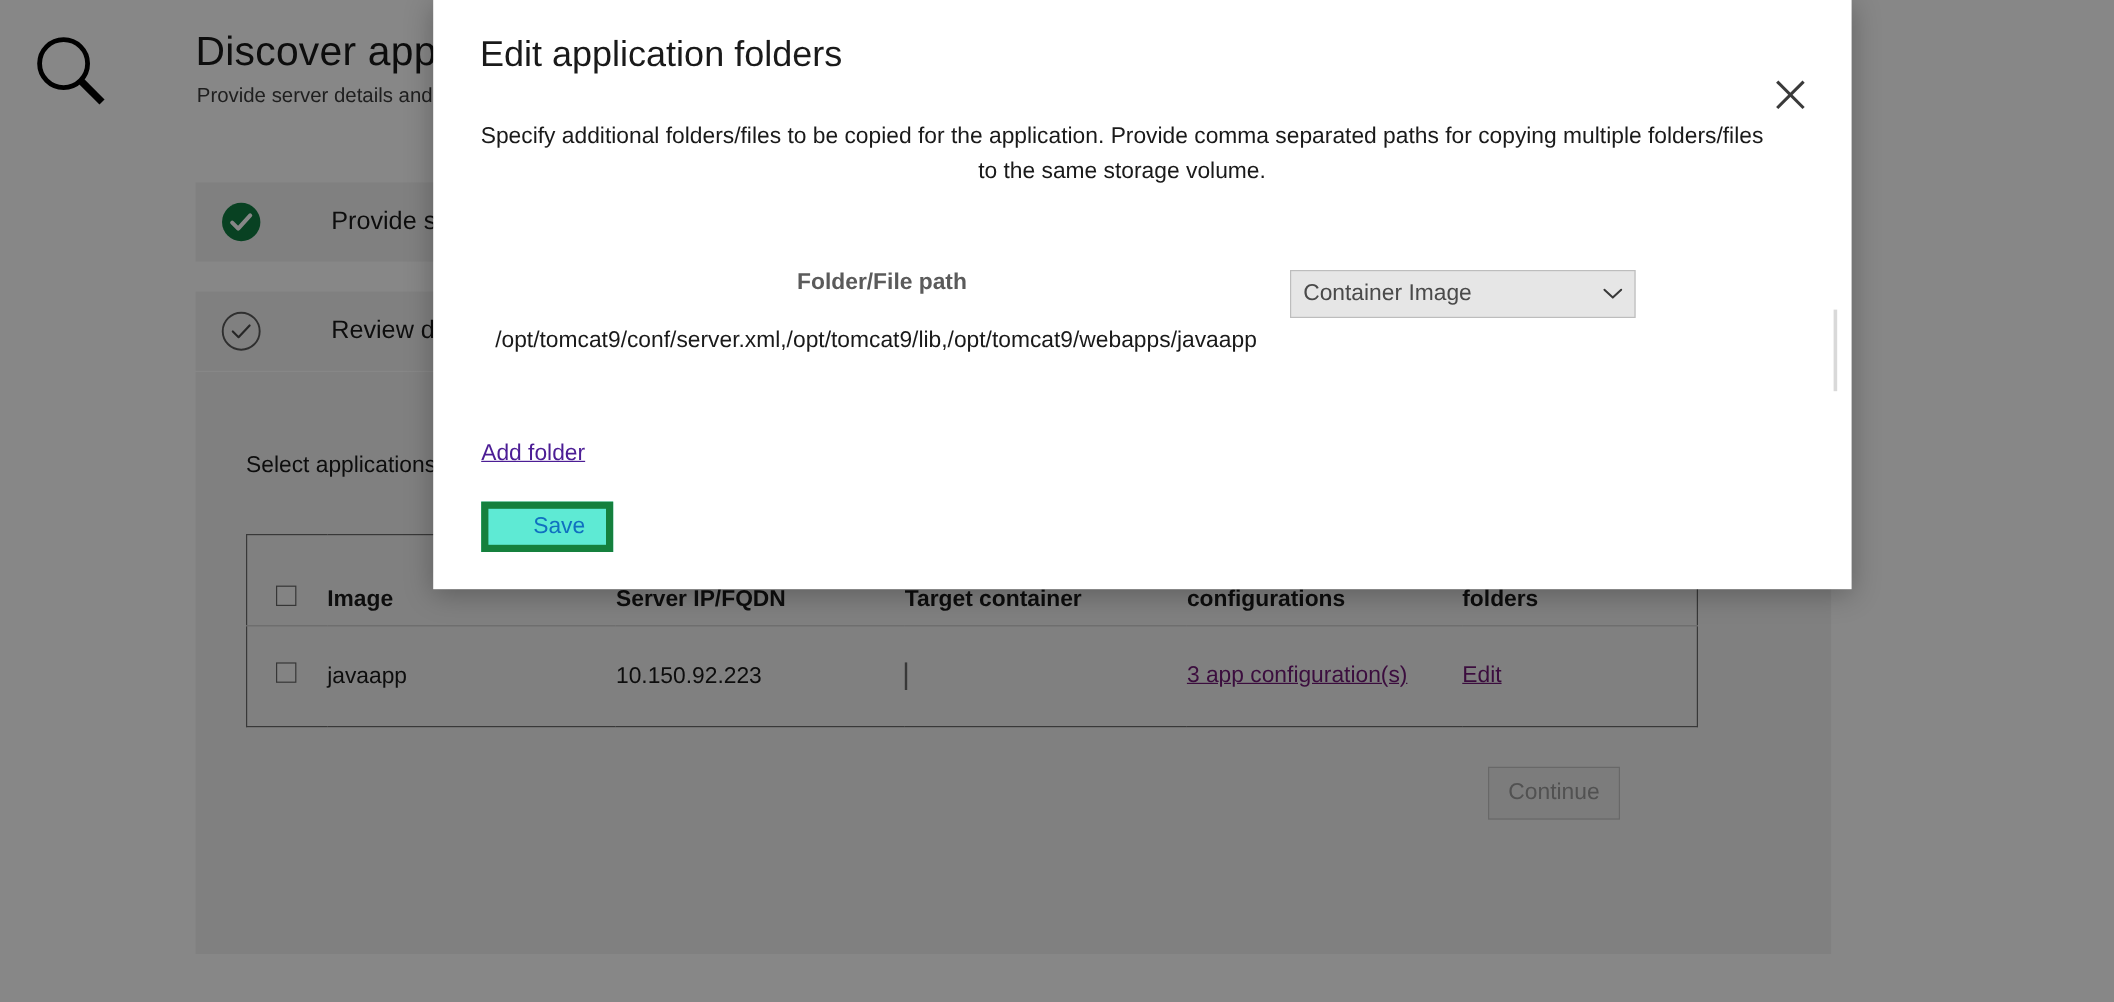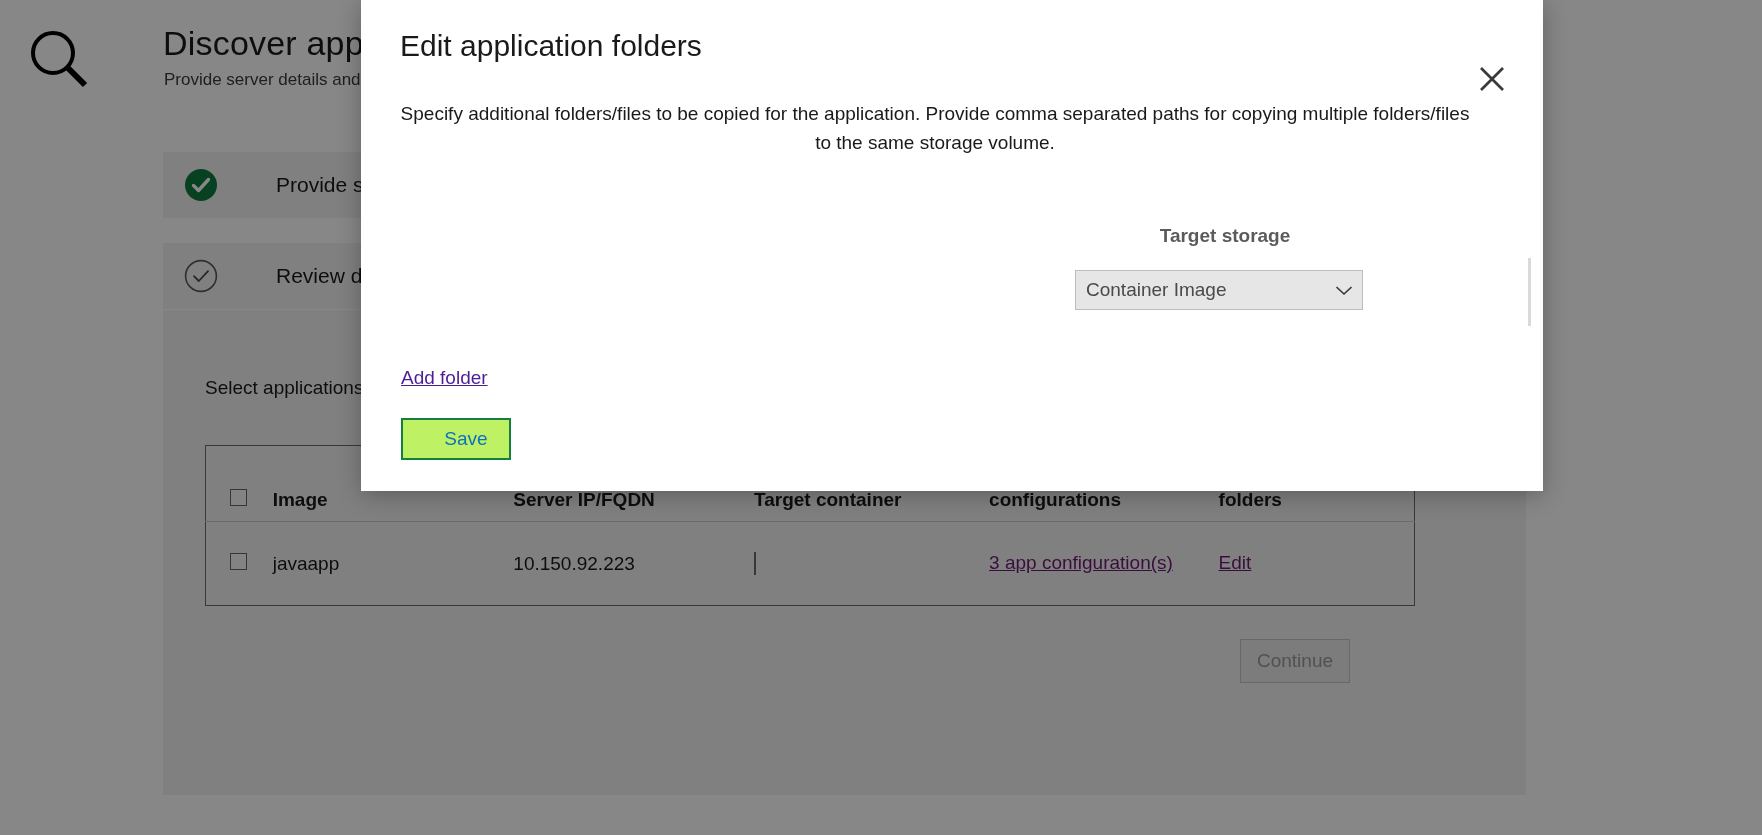--- a/index.html
+++ b/index.html
@@ -262,22 +262,22 @@
     font-size: 19px;
     color: #4c1d95;
     text-decoration: underline;
     cursor: pointer;
   }
 
   .save-btn {
     position: absolute;
     left: 40px; top: 418px;
     width: 110px; height: 42px;
-    background: #bef264;
-    border: 2px solid #15803d;
+    background: #5eead4;
+    border: 6px solid #15803d;
     color: #1070c0;
     font-size: 19px;
     font-family: "Liberation Sans", sans-serif;
     display: flex; align-items: center; justify-content: center;
     cursor: pointer;
     padding-left: 20px;
   }
 
   
   .modal-scroll-hint {
@@ -379,23 +379,26 @@
 
     <div class="modal-close">
       <svg width="30" height="30" viewBox="0 0 30 30">
         <line x1="4" y1="4" x2="26" y2="26" stroke="#3a3a3a" stroke-width="2.6"></line>
         <line x1="26" y1="4" x2="4" y2="26" stroke="#3a3a3a" stroke-width="2.6"></line>
       </svg>
     </div>
 
     <div class="modal-desc">Specify additional folders/files to be copied for the application. Provide comma separated paths for copying multiple folders/files to the same storage volume.</div>
 
+    <div class="field-col-left">
+      <div class="field-label">Folder/File path</div>
+      <div class="path-value">/opt/tomcat9/conf/server.xml,/opt/tomcat9/lib,/opt/tomcat9/webapps/javaapp</div>
+    </div>
 
     <div class="field-col-right">
-      <div class="field-label">Target storage</div>
       <div class="storage-select">
         <span>Container Image</span>
         <span class="caret">
           <svg width="16" height="10" viewBox="0 0 16 10">
             <path d="M1 1.5 L8 8 L15 1.5" fill="none" stroke="#3a3a3a" stroke-width="1.7" stroke-linecap="round" stroke-linejoin="round"></path>
           </svg>
         </span>
       </div>
     </div>
 

